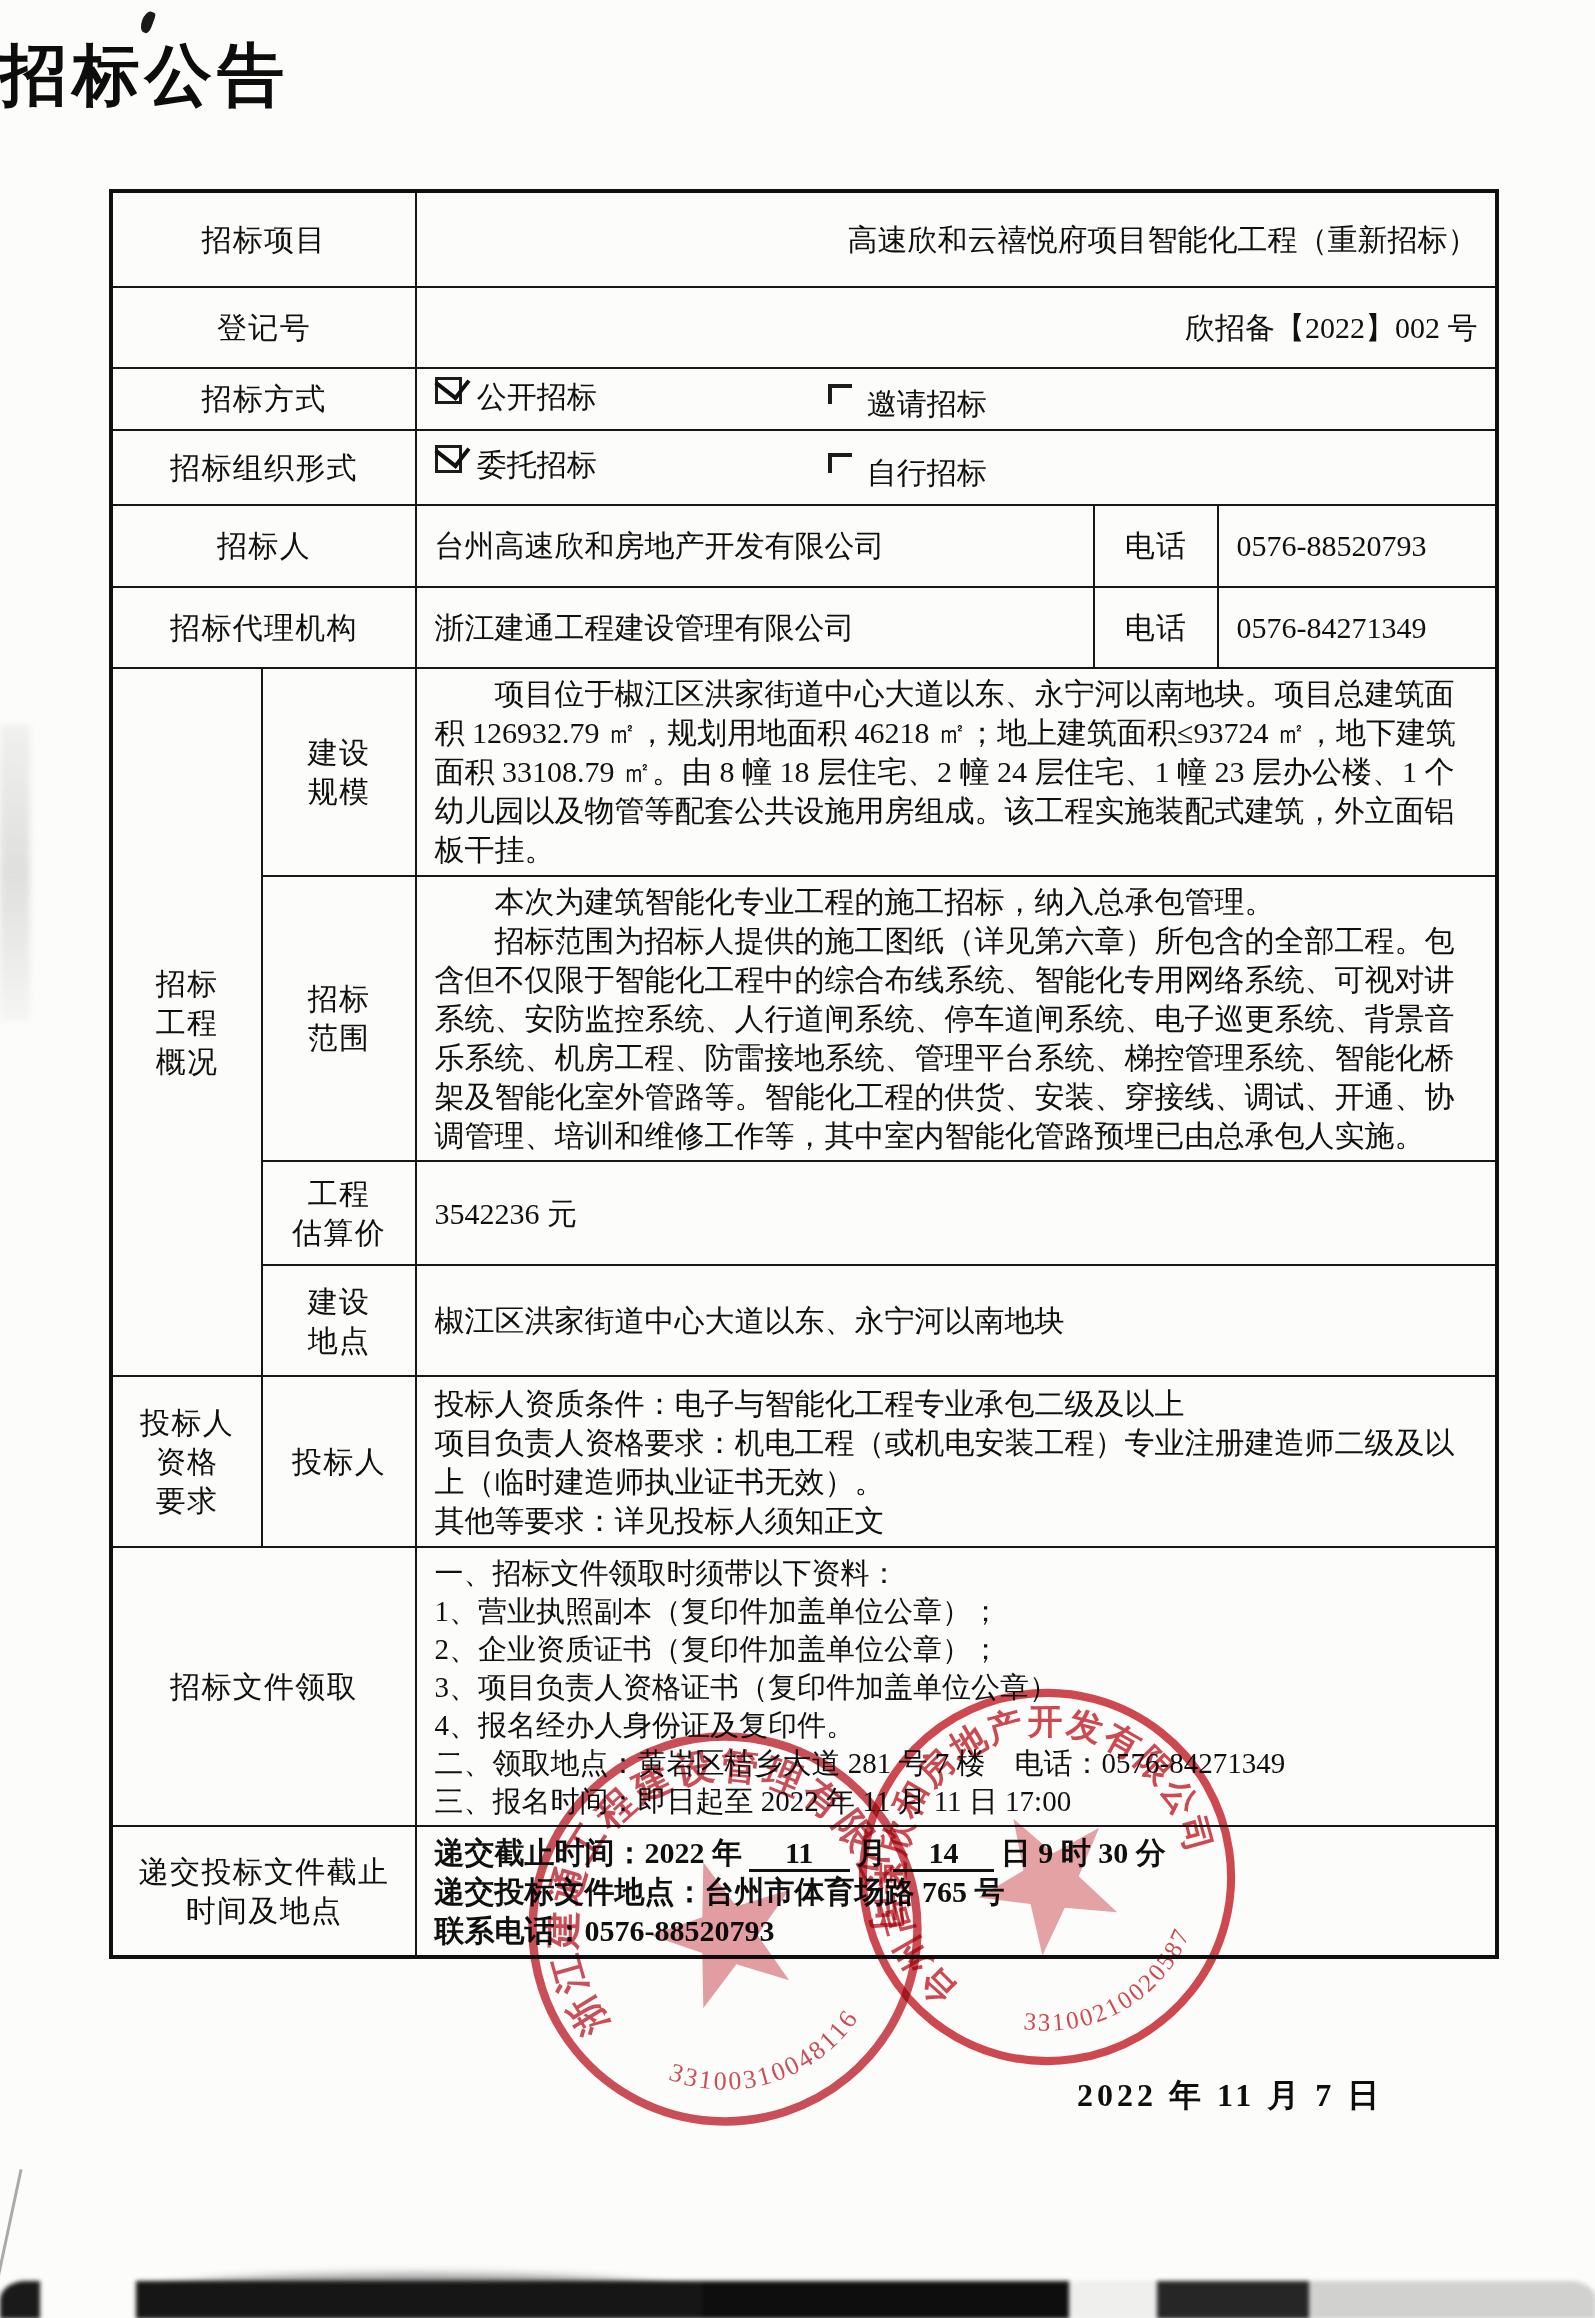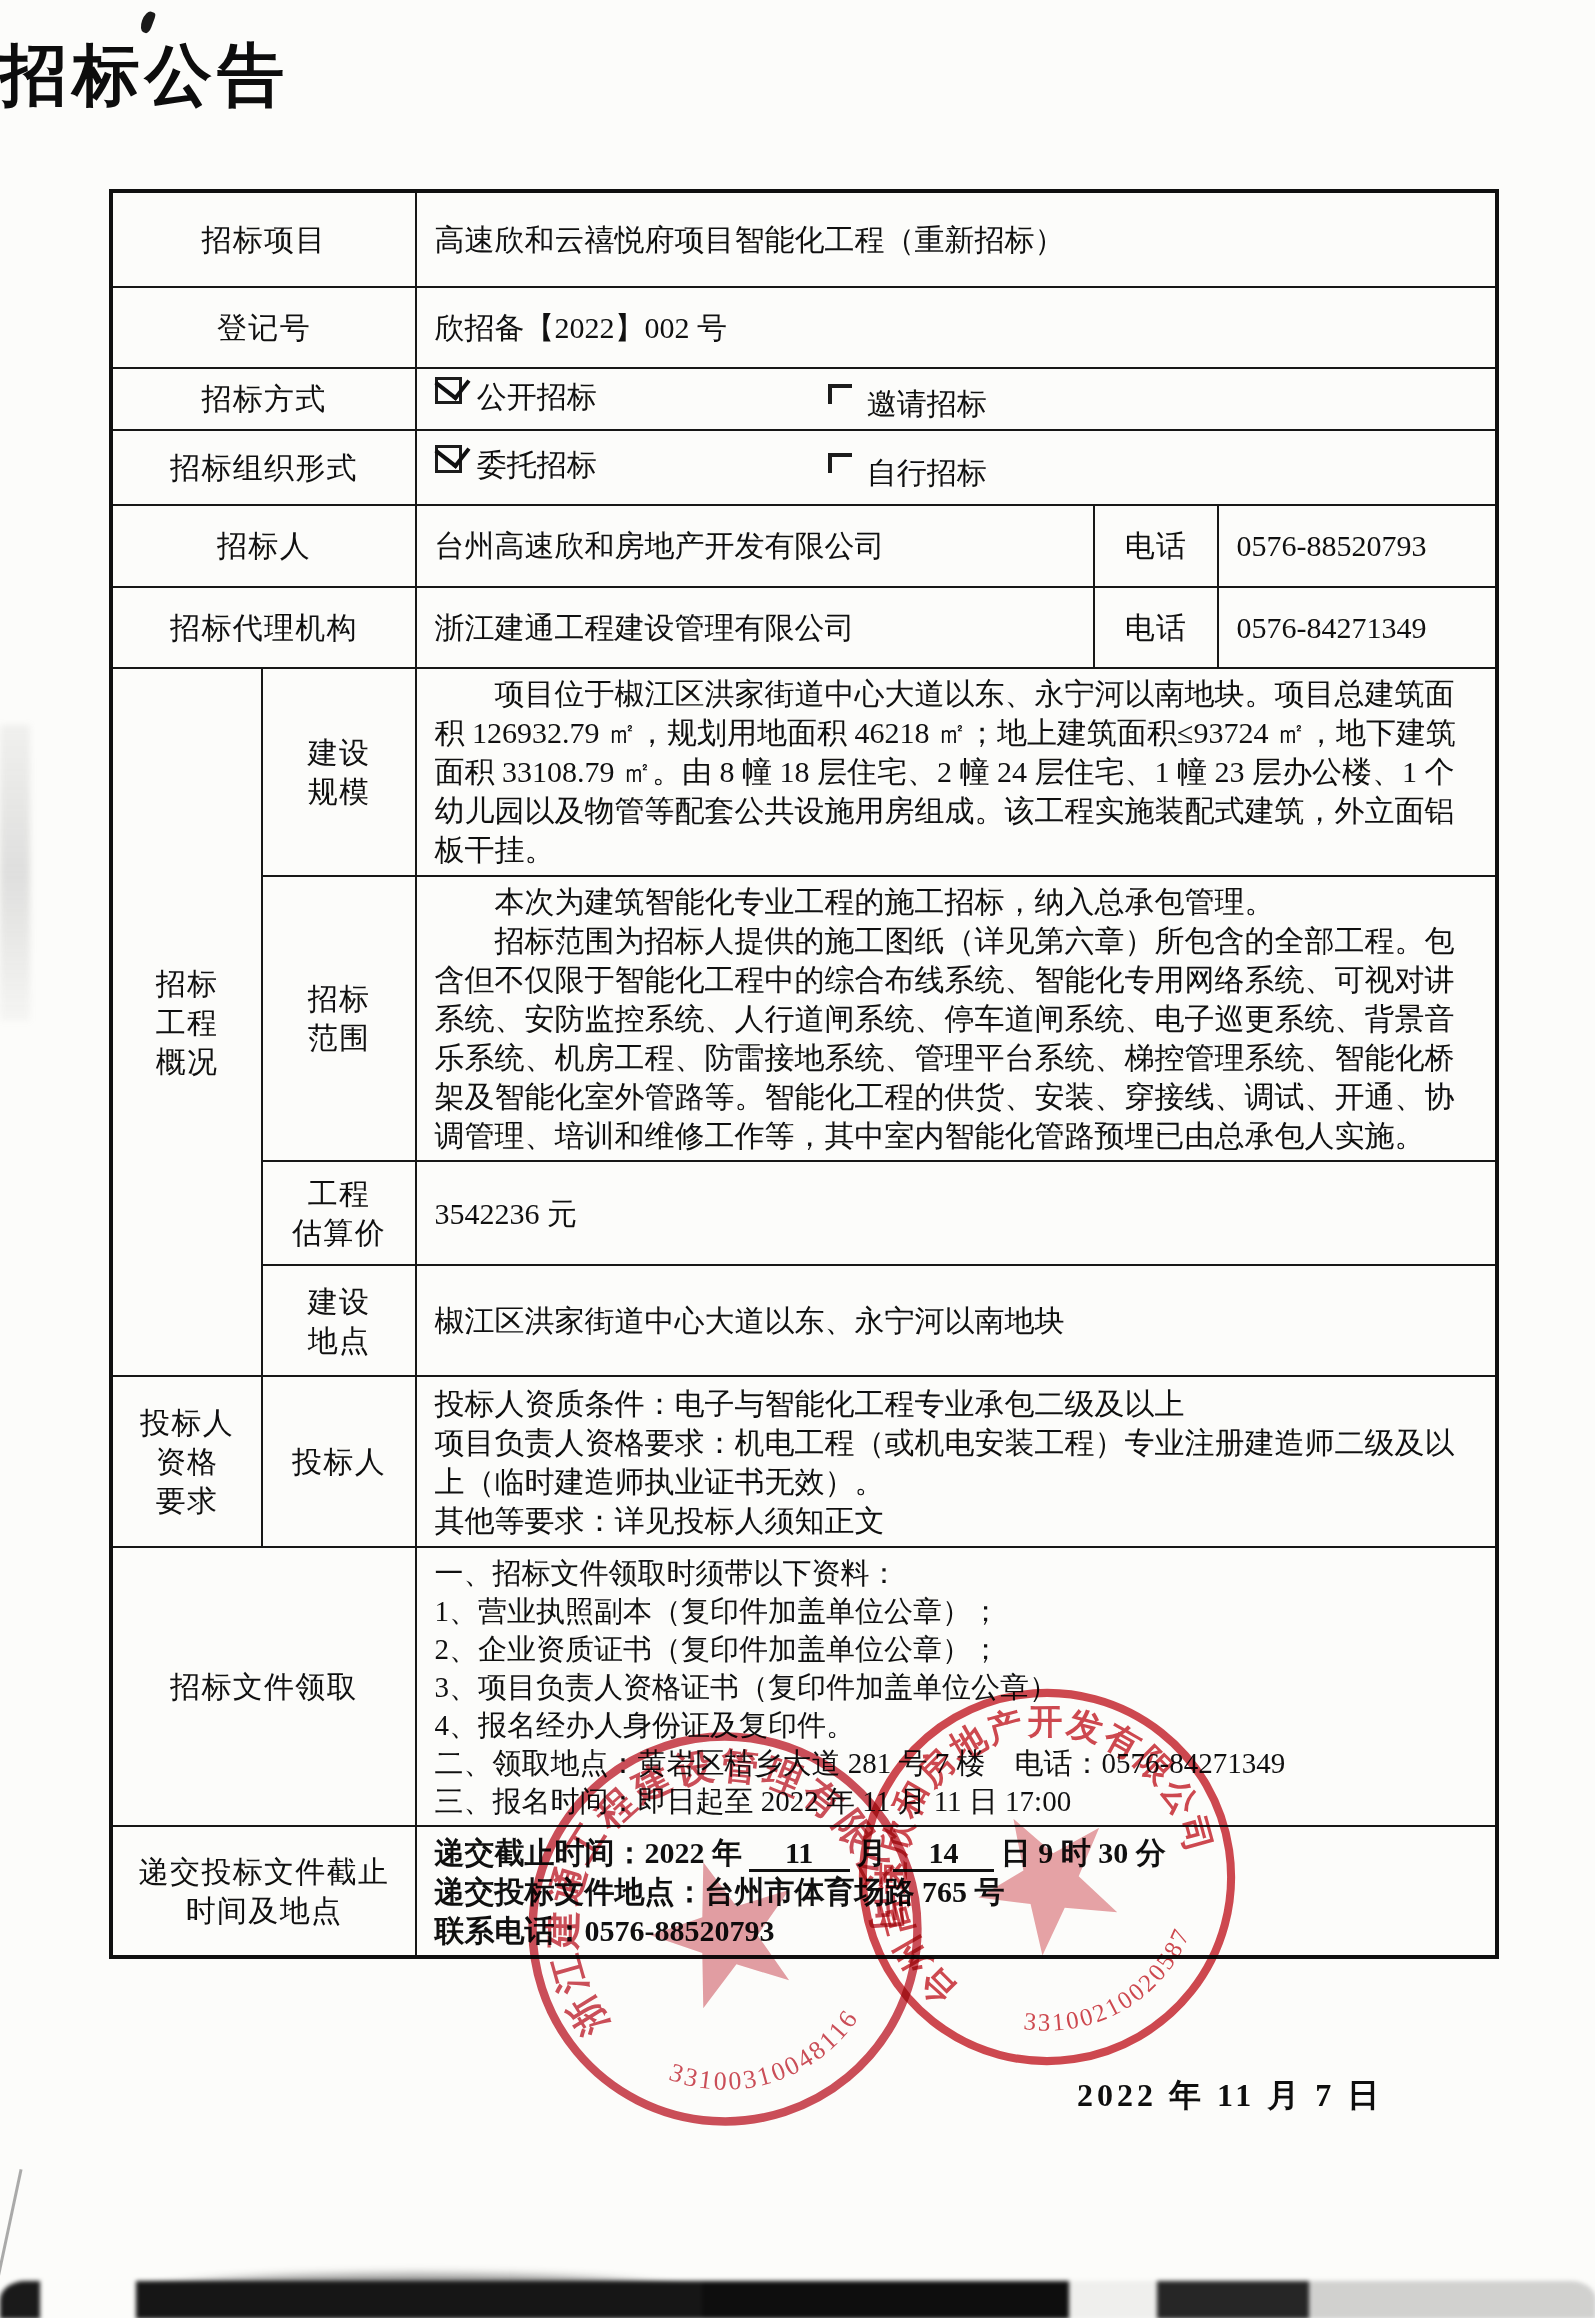--- a/index.html
+++ b/index.html
@@ -19,21 +19,21 @@
     border-collapse:collapse;table-layout:fixed;
     border:4px solid #101010;
   }
   table.main td{
     border:2.7px solid #171717;vertical-align:middle;
     font-size:30px;line-height:39px;color:#101010;
   }
   td.lbl{text-align:center;font-size:31px;letter-spacing:1.3px;}
   td.content{padding:5.4px 17.5px;}
   .pre{white-space:pre-line;}
-  .center{text-align:left;}
+  .center{text-align:right;}
   .indent{text-indent:2em;margin:0;}
   p.m0{margin:0;}
   .bold{font-weight:bold;margin-left:32px;}
   
   .opt{display:inline-flex;align-items:flex-start;}
   .opt.first{width:386px;}
   .cb{display:inline-block;position:relative;margin-right:14.8px;flex:none;}
   .cb.checked{width:21.5px;height:21.5px;border:3.4px solid #1c1c1c;}
   .cb.checked::before{
     content:"";position:absolute;left:1.3px;top:-9.4px;width:23px;height:20px;

